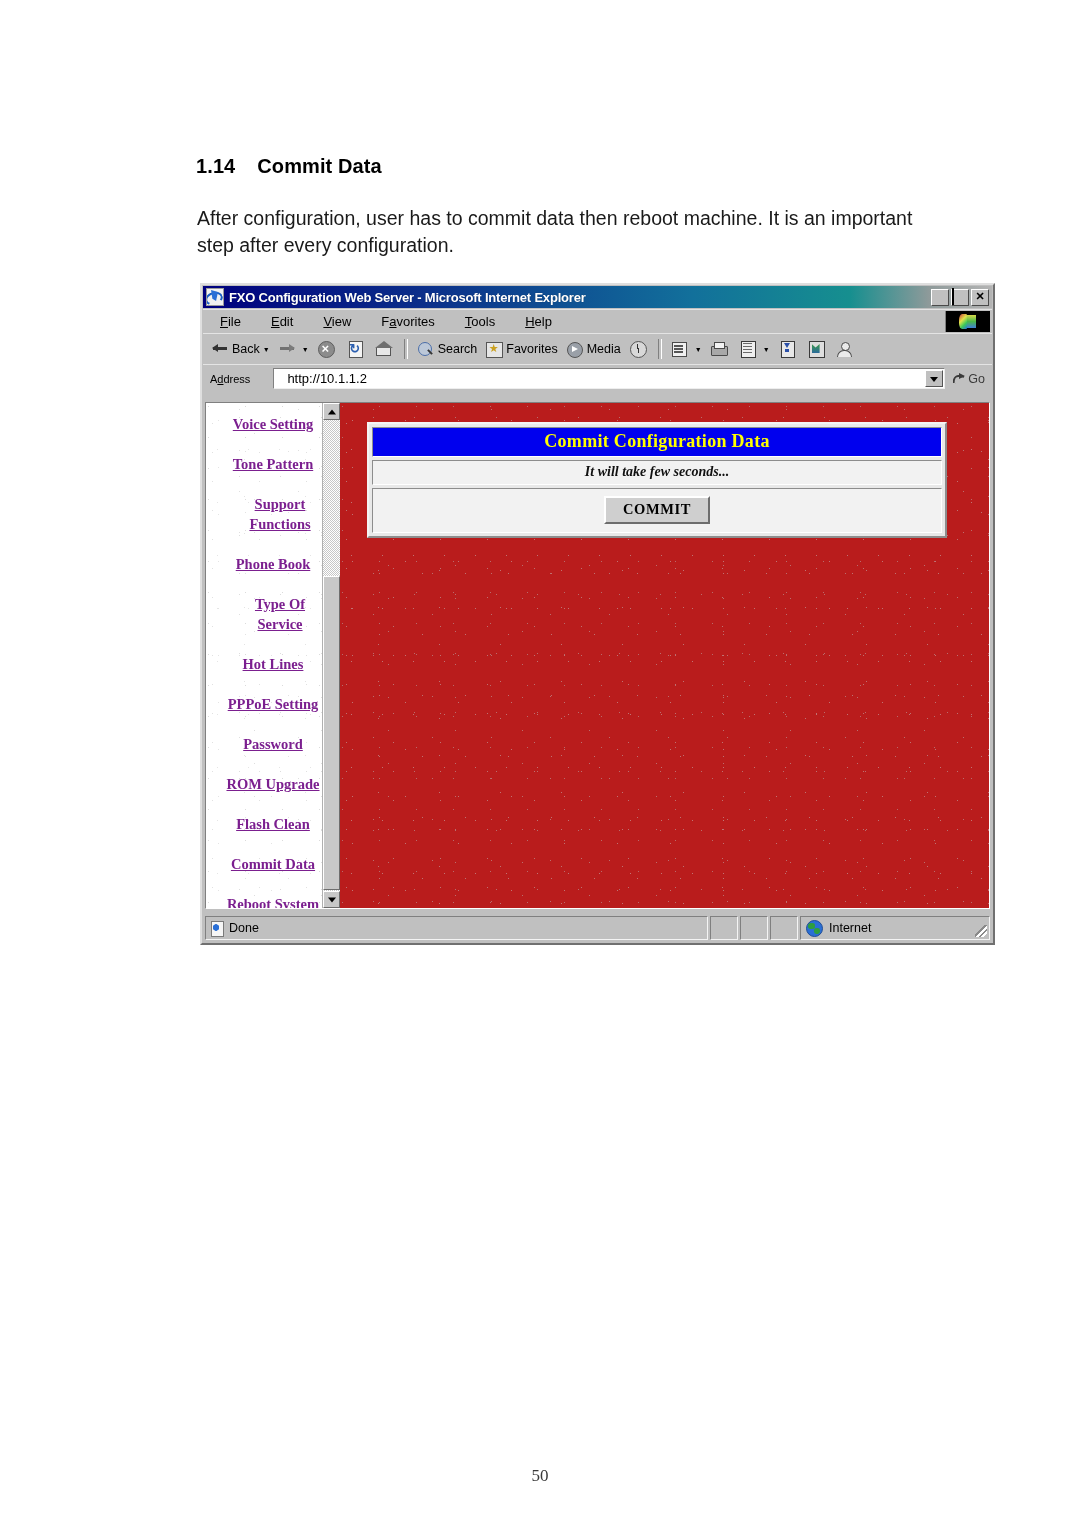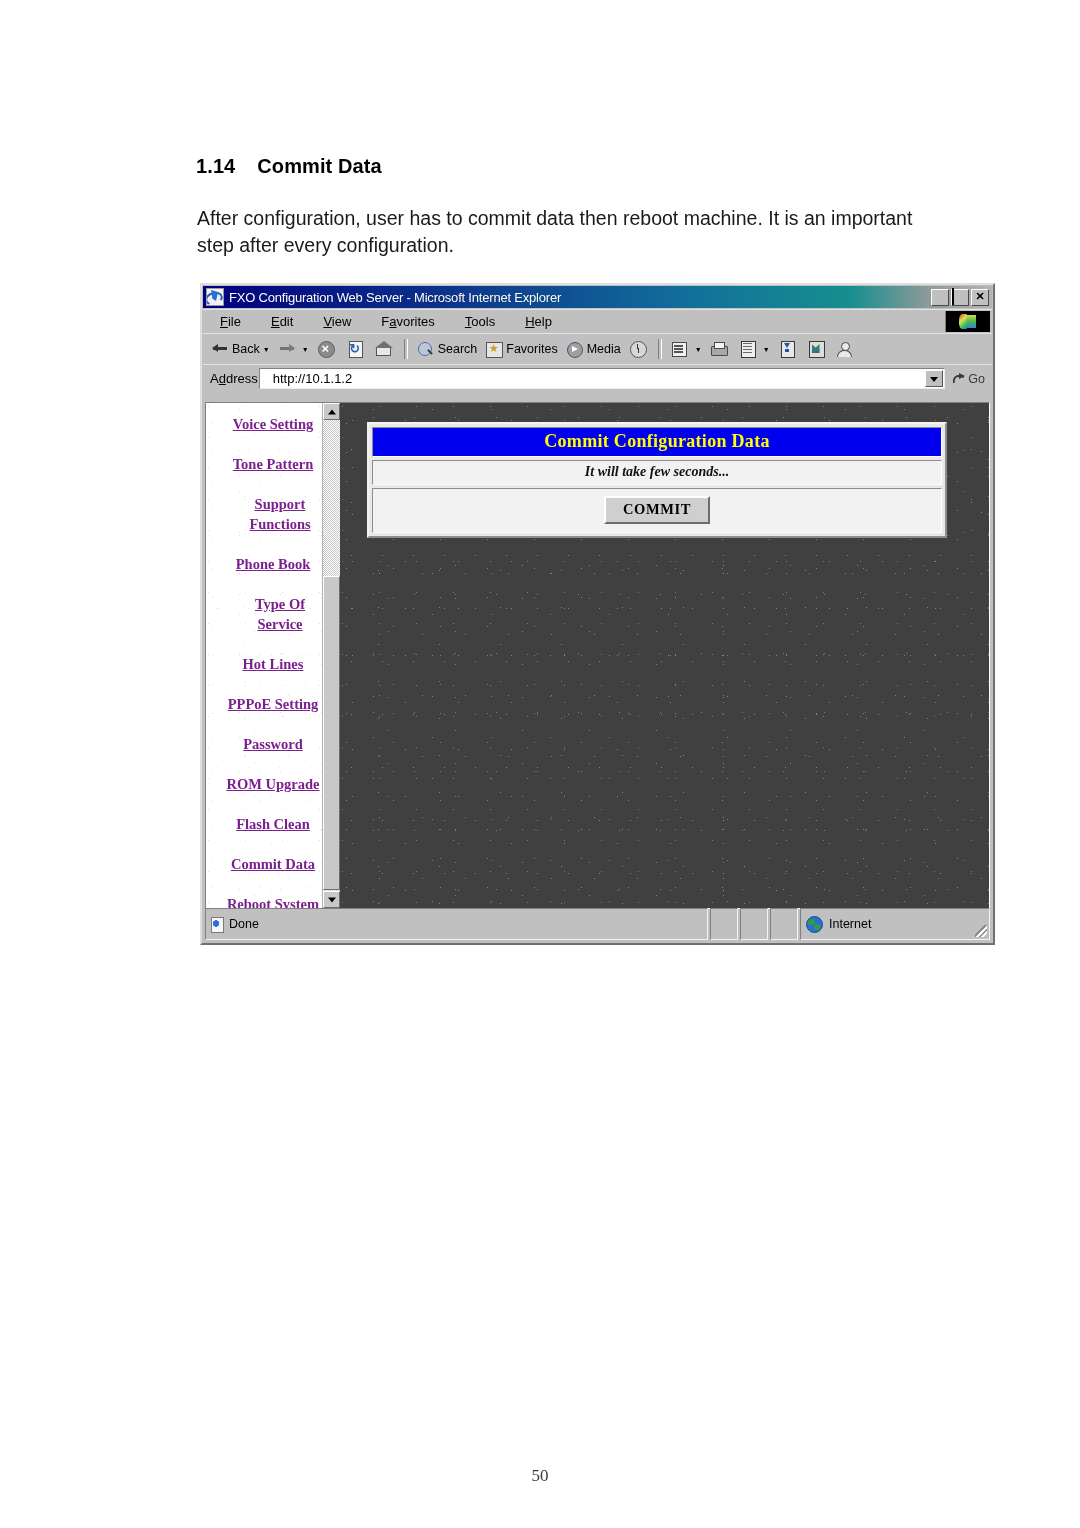--- a/index.html
+++ b/index.html
@@ -98,21 +98,21 @@
     content: "";
     position: absolute;
     left: 4px; top: 1px;
     width: 7px; height: 11px;
     background: #2a6fd6;
     clip-path: polygon(0 0, 100% 18%, 72% 100%, 20% 80%);
   }
   #title-text {
     color: #ffffff;
     font-size: 13px;
-    font-weight: normal;
+    font-weight: bold;
     white-space: nowrap;
     letter-spacing: -0.2px;
     text-shadow: 0 0 1px rgba(0,0,0,0.4);
   }
   #window-controls {
     margin-left: auto;
     display: flex;
     gap: 2px;
     padding-right: 1px;
   }
@@ -496,23 +496,23 @@
   #addressbar {
     height: 27px;
     margin: 0 1px;
     background: #c0c0c0;
     border-top: 1px solid #e4e4e4;
     display: flex;
     align-items: center;
     padding: 0 3px 0 7px;
   }
   #address-label {
-    font-size: 13px;
+    font-size: 11px;
     color: #000;
-    margin-right: 1px;
+    margin-right: 23px;
     white-space: nowrap;
   }
   #address-field {
     flex: 1 1 auto;
     height: 21px;
     background: #ffffff;
     border-top: 1.5px solid #808080;
     border-left: 1.5px solid #808080;
     border-right: 1.5px solid #eeeeee;
     border-bottom: 1.5px solid #eeeeee;
@@ -646,21 +646,21 @@
     z-index: 2;
     cursor: pointer;
   }
   .nav-link.two-line { margin-bottom: 20px; }
   .nav-link .ln { display: block; margin-left: 14px; }
 
   
   #content {
     flex: 1 1 auto;
     position: relative;
-    background: #404040;
+    background: #b91c1c;
     padding: 19px 14px 0 27px;
     box-sizing: border-box;
   }
 
   
   #commit-panel {
     position: relative;
     z-index: 2;
     width: 100%;
     max-width: 580px;
@@ -782,21 +782,21 @@
     border-bottom: 1.5px solid #6d6d6d;
     box-sizing: border-box;
   }
 
   
   #statusbar {
     position: absolute;
     left: 3px;
     right: 3px;
     bottom: 3px;
-    height: 32px;
+    height: 24px;
     display: flex;
     align-items: stretch;
     gap: 2px;
   }
   .sb-panel {
     background: #c0c0c0;
     border-top: 1.5px solid #808080;
     border-left: 1.5px solid #808080;
     border-right: 1.5px solid #f4f4f4;
     border-bottom: 1.5px solid #f4f4f4;

